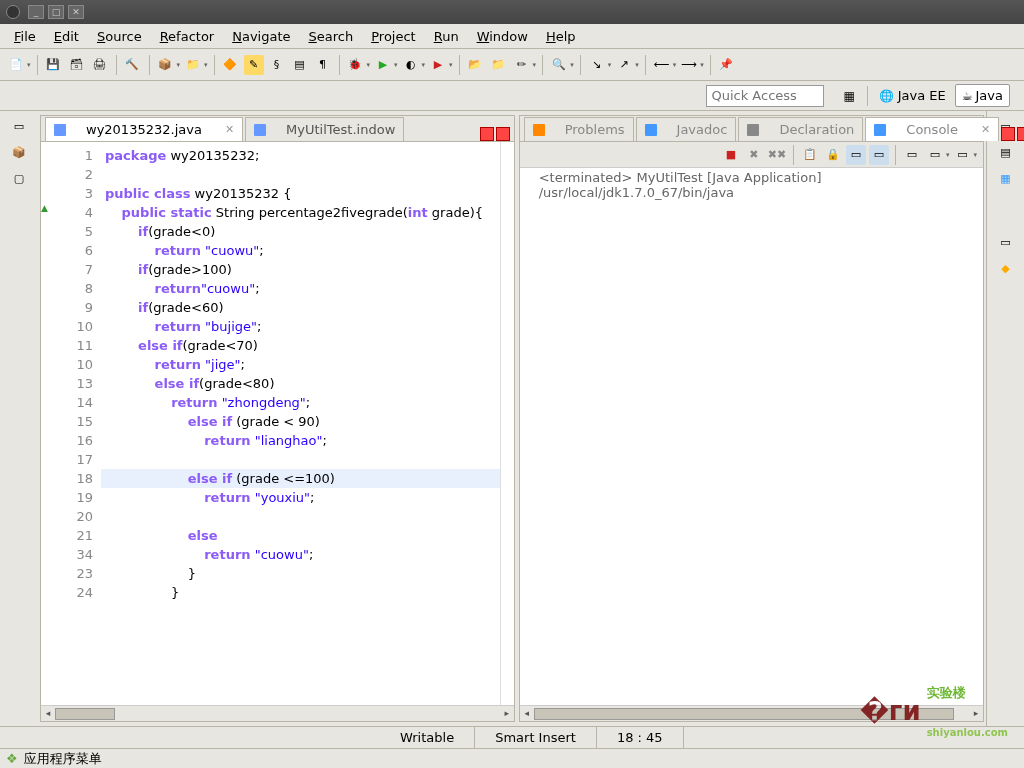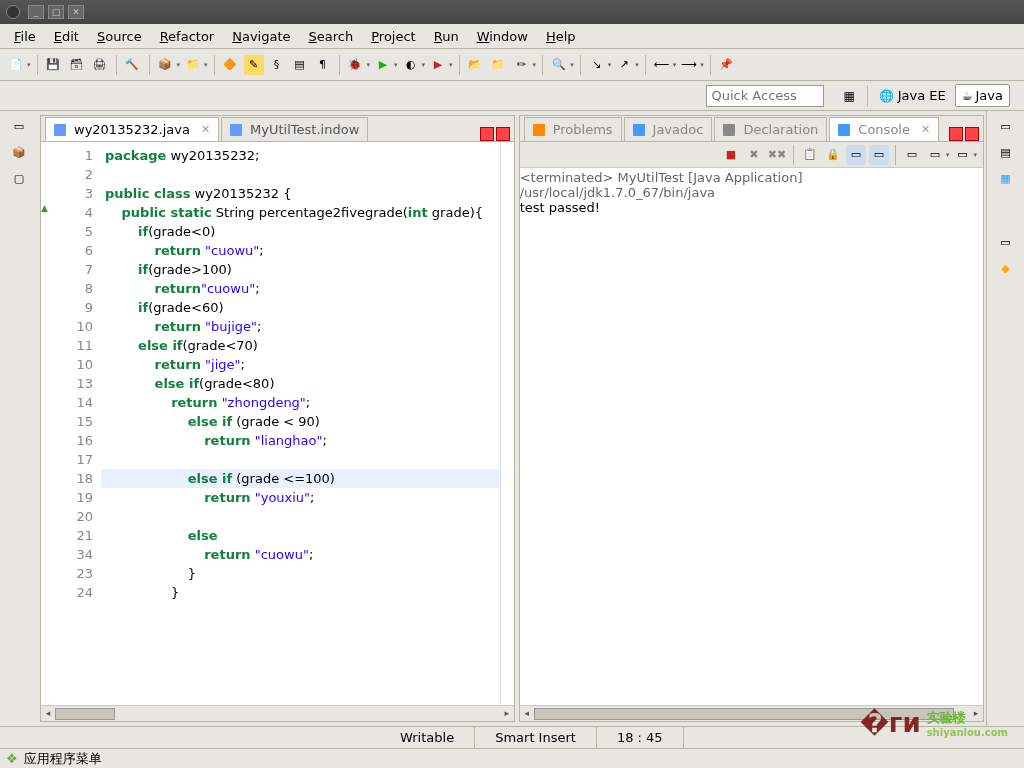--- a/index.html
+++ b/index.html
@@ -21,51 +21,51 @@
 .persp { display:flex; align-items:center; gap:2px; margin-left:8px; }
 .persp-btn { padding:3px 6px; display:flex; align-items:center; gap:3px; border:1px solid transparent; cursor:pointer; font-size:12px; }
 .persp-btn.active { background:#fff; border:1px solid #999; border-radius:2px; }
 .workarea { position:absolute; top:111px; left:0; right:0; bottom:42px; display:flex; background:#e8e6e0; }
 .leftgutter, .rightgutter { width:38px; background:#e8e6e0; display:flex; flex-direction:column; align-items:center; padding-top:6px; gap:8px; }
 .rightgutter { border-left:1px solid #b8b4a8; }
 .gicon { width:18px; height:18px; cursor:pointer; display:flex; align-items:center; justify-content:center; font-size:11px; }
 .editor-pane { flex:1.02; background:#fff; border:1px solid #b8b4a8; margin:4px 2px 4px 2px; display:flex; flex-direction:column; min-width:0; }
 .console-pane { flex:1; background:#fff; border:1px solid #b8b4a8; margin:4px 2px 4px 2px; display:flex; flex-direction:column; min-width:0; }
 .tabs { height:26px; display:flex; align-items:flex-end; background:#e8e6e0; border-bottom:1px solid #b8b4a8; padding-left:4px; position:relative; }
-.tab { padding:4px 8px; background:#e8e6e0; border:1px solid #b8b4a8; border-bottom:none; margin-right:2px; display:flex; align-items:center; gap:8px; cursor:pointer; font-size:12px; color:#555; }
+.tab { padding:4px 8px; background:#e8e6e0; border:1px solid #b8b4a8; border-bottom:none; margin-right:2px; display:flex; align-items:center; gap:20px; cursor:pointer; font-size:12px; color:#555; }
 .tab.active { background:#fff; color:#000; }
 .tab .ficon { width:12px; height:12px; display:inline-block; }
 .tab .close { font-size:11px; color:#999; margin-left:3px; }
 .tabs .mm { margin-left:auto; display:flex; gap:2px; margin-right:4px; }
 .mm span { width:14px; height:14px; display:inline-block; cursor:pointer; }
 .mm .min { background:#f44; border:1px solid #a00; }
 .mm .max { background:#f44; border:1px solid #a00; }
 .tabs-inactive .tab { color:#888; }
 .editor-body { flex:1; display:flex; overflow:hidden; background:#fff; font-family:"DejaVu Sans Mono","Liberation Mono",monospace; font-size:13px; position:relative; }
 .gutter { width:46px; text-align:right; padding:4px 8px 0 0; color:#888; background:#fff; line-height:19px; user-select:none; }
 .code { flex:1; padding:4px 0 0 4px; line-height:19px; white-space:pre; overflow:auto; position:relative; }
 .code .hl { background:#e8f0fe; position:absolute; left:0; right:0; height:19px; z-index:0; }
 .code .line { position:relative; z-index:1; }
-.kw { color:#15803d; font-weight:bold; }
+.kw { color:#8b5cf6; font-weight:bold; }
 .str { color:#2a00ff; }
 .ruler { width:14px; background:#fff; border-left:1px solid #ddd; }
 .marker { width:14px; background:#fff; }
 .console-toolbar { height:26px; background:#e8e6e0; border-bottom:1px solid #ccc; display:flex; align-items:center; justify-content:flex-end; padding:0 6px; gap:3px; }
-.console-body { flex:1; padding:2px 0; font-family:"DejaVu Sans Mono",monospace; font-size:13px; overflow:auto; background:#fff; }
+.console-body { flex:1; padding:2px 19px; font-family:"DejaVu Sans Mono",monospace; font-size:13px; overflow:auto; background:#fff; }
 .console-body .term { color:#666; }
 .scroll-h { height:16px; background:#e8e6e0; border-top:1px solid #ccc; position:relative; }
 .scroll-h .thumb { position:absolute; left:14px; width:60px; height:12px; top:2px; background:#c8c4b8; border:1px solid #999; }
 .scroll-h .arr { position:absolute; width:12px; height:12px; top:2px; font-size:9px; text-align:center; color:#555; }
 .scroll-h .arr.l { left:1px; } .scroll-h .arr.r { right:1px; }
 .statusbar { position:absolute; bottom:20px; left:0; right:0; height:22px; background:#e8e6e0; border-top:1px solid #b8b4a8; display:flex; align-items:flex-end; font-size:12px; }
 .statusbar .cell { border-right:1px solid #b8b4a8; padding:0 20px; height:100%; display:flex; align-items:center; }
 .statusbar .gap { width:380px; }
 .taskbar { position:absolute; bottom:0; left:0; right:0; height:20px; background:#e8e6e0; border-top:1px solid #b8b4a8; display:flex; align-items:center; padding:0 6px; gap:6px; font-size:12px; }
 .watermark { position:absolute; right:16px; bottom:30px; color:#69b52e; font-size:22px; font-weight:bold; display:flex; align-items:center; gap:6px; pointer-events:none; opacity:0.95; }
-.watermark .sub { font-size:10px; color:#8bc34a; display:block; }
+.watermark .sub { font-size:10px; color:#8bc34a; display:block;margin-top:25px; }
 .leaficon { color:#7f1d1d; font-size:26px; }
 </style>
 </head>
 <body>
 
 <div class="titlebar">
   <span class="logo"></span>
   <div class="winbtns">
     <span>_</span>
     <span>□</span>
@@ -268,21 +268,20 @@
       <span class="tbtn" style="background:#cde;">▭</span>
       <span class="tsep"></span>
       <span class="tbtn">▭</span>
       <span class="tbtn">▭</span>
         <span class="dropdown-arrow">▾</span>
       <span class="tbtn">▭</span>
         <span class="dropdown-arrow">▾</span>
     </div>
     <div class="console-body">
       <div class="term">&lt;terminated&gt; MyUtilTest [Java Application] /usr/local/jdk1.7.0_67/bin/java</div>
-      <div>test passed!</div>
     </div>
     <div class="scroll-h">
       <span class="arr l">◂</span>
         <span class="thumb" style="width:420px"></span>
         <span class="arr r">▸</span>
     </div>
   </div>
 
   <div class="rightgutter">
     <span class="gicon">▭</span>

